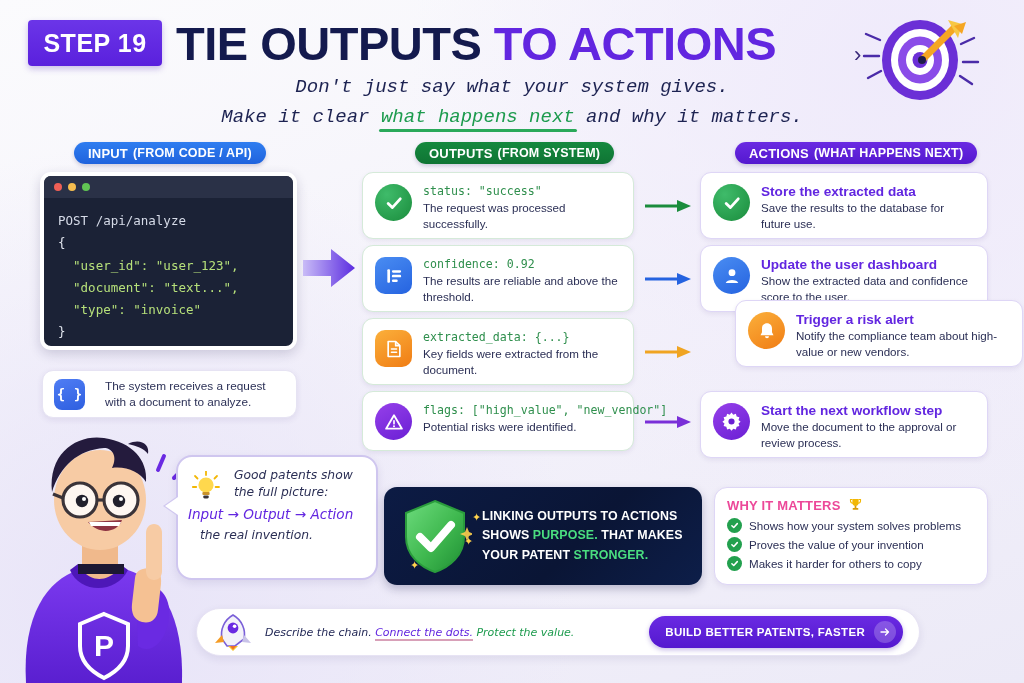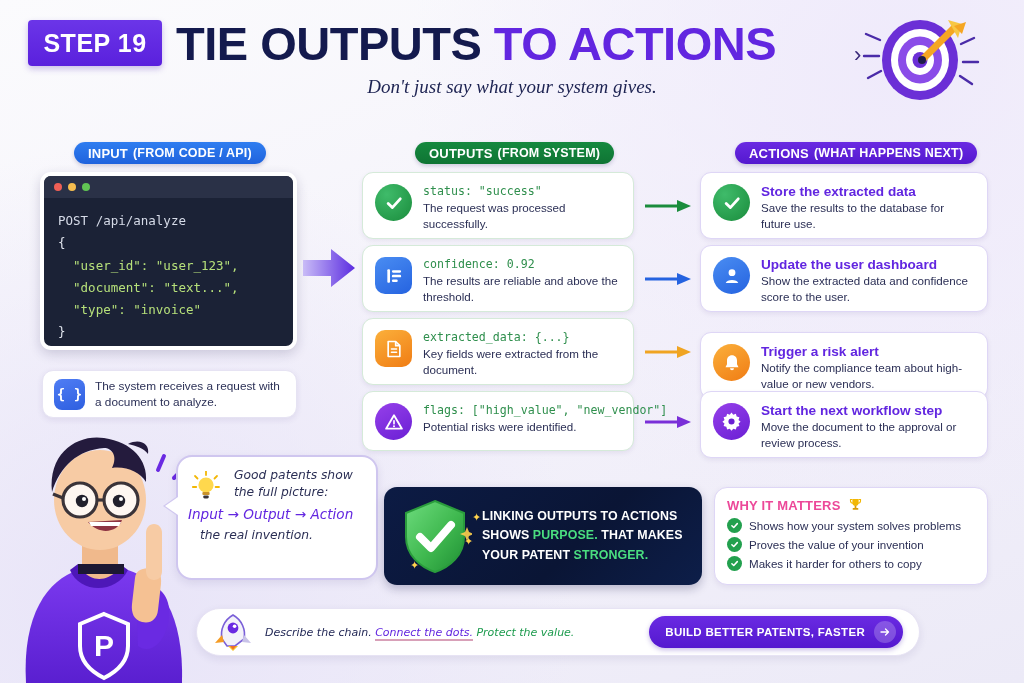--- a/index.html
+++ b/index.html
@@ -33,21 +33,21 @@
   .title {
     position: absolute; left: 176px; top: 16px;
     font-size: 47px; font-weight: 800; letter-spacing: -0.5px;
     white-space: nowrap;
   }
   .title .dark { color: #141a4e; }
   .title .violet { color: #6226e0; }
   .sub {
     position: absolute; left: 0; right: 0; top: 74px;
     text-align: center;
-    font-family: Liberation Serif, serif;
+    font-family: Liberation Mono, monospace;
     font-style: italic;
     font-size: 19px; color: #1d2352; line-height: 1.42;
   }
   .sub .green { color: #1d9b4e; position: relative; }
   .sub .green::after {
     content:""; position:absolute; left:-2px; right:-2px; bottom:-4px;
     height:3px; background:#2aa95a; border-radius:3px;
   }
   .sub-line2 { margin-top: 3px; }
   
@@ -95,21 +95,21 @@
     box-shadow: 0 2px 6px rgba(50,35,110,.09);
     display: flex; align-items: center; gap: 10px; padding: 0 11px;
   }
   .note-icon {
     width: 31px; height: 31px; border-radius: 8px; flex: 0 0 31px;
     background: linear-gradient(160deg,#4f7df4,#2e5fe0);
     color: #fff; font-family: "DejaVu Sans Mono", monospace;
     font-size: 14px; font-weight: 700;
     display: flex; align-items: center; justify-content: center;
   }
-  .note-txt { font-size: 11.8px; color: #2c3157; line-height: 1.38; }
+  .note-txt { font-size: 11.8px; color: #2c3157; line-height: 1.38; margin-left: 10px; }
   
   .card {
     position: absolute; border-radius: 11px; background: #fff;
     display: flex; align-items: flex-start; gap: 11px;
     padding: 11px 12px;
     box-shadow: 0 2px 5px rgba(45,30,100,.08);
   }
   .out-card { left: 362px; width: 272px; border: 1px solid #d5ead9; }
   .act-card { left: 700px; width: 288px; border: 1px solid #ded6f6; }
   .ico {
@@ -219,20 +219,23 @@
 <div id="stage">
 
   <div class="step-badge">STEP 19</div>
 
   <div class="title">
     <span class="dark">TIE OUTPUTS </span><span class="violet">TO ACTIONS</span>
   </div>
 
   <div class="sub">
     <div>Don't just say what your system gives.</div>
+    <div class="sub-line2">
+      <span>Make it clear </span><span class="green">what happens next</span><span> and why it matters.</span>
+    </div>
   </div>
 
   <div class="target-wrap">
     <svg width="118" height="100" viewBox="0 0 118 100">
       <g stroke="#4a2ba8" stroke-width="2.4" stroke-linecap="round">
         <line x1="4" y1="26" x2="18" y2="32"></line>
         <line x1="2" y1="48" x2="17" y2="48"></line>
         <line x1="6" y1="70" x2="19" y2="63"></line>
         <line x1="112" y1="30" x2="99" y2="36"></line>
         <line x1="116" y1="54" x2="101" y2="54"></line>
@@ -384,21 +387,21 @@
         <circle cx="12" cy="8" r="4.1" fill="#fff"></circle>
         <path d="M4.5 20.5 C5.5 15.6 18.5 15.6 19.5 20.5 Z" fill="#fff"></path>
       </svg>
     </div>
     <div>
       <div class="act-title">Update the user dashboard</div>
       <div class="act-desc">Show the extracted data and confidence score to the user.</div>
     </div>
   </div>
 
-  <div class="card act-card" style="top:332px;height:67px;">
+  <div class="card act-card" style="top:300px;height:67px;margin-left:35px;">
     <div class="ico round c-orange">
       <svg width="20" height="20" viewBox="0 0 24 24">
         <path d="M12 2.6 C8.2 2.6 6 5.4 6 9 v4.6 L4.2 17 h15.6 L18 13.6 V9 c0-3.6-2.2-6.4-6-6.4 Z" fill="#fff"></path>
         <path d="M9.6 18.4 a2.4 2.4 0 0 0 4.8 0 Z" fill="#fff"></path>
       </svg>
     </div>
     <div>
       <div class="act-title">Trigger a risk alert</div>
       <div class="act-desc">Notify the compliance team about high-value or new vendors.</div>
     </div>

